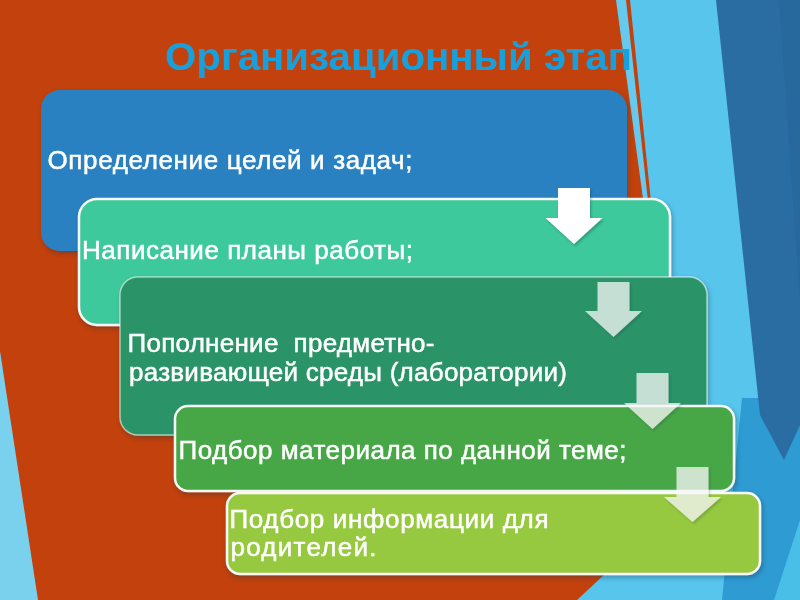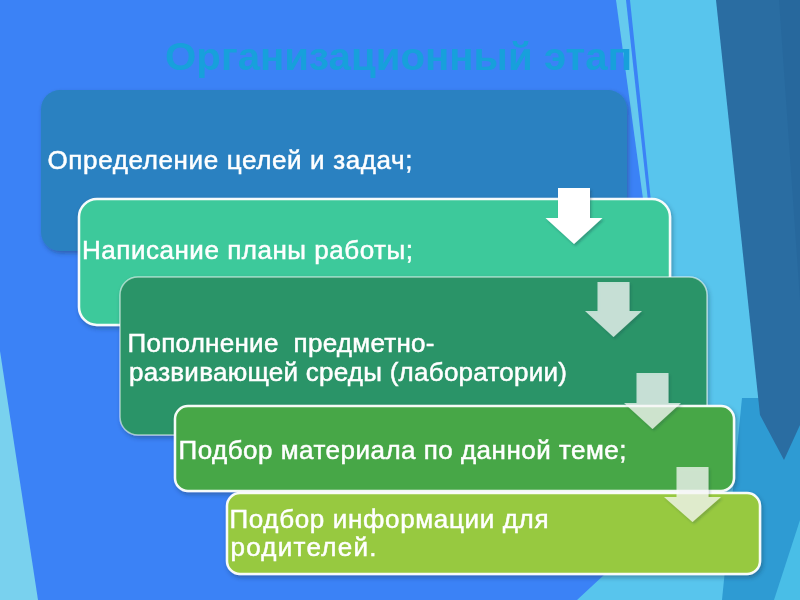--- a/index.html
+++ b/index.html
@@ -1,16 +1,16 @@
 <!DOCTYPE html>
 <html><head>
 <meta charset="utf-8">
 <style>
   html,body{margin:0;padding:0;}
-  #slide{position:relative;width:800px;height:600px;background:#3b82f6;overflow:hidden;font-family:"Liberation Sans",sans-serif;}
+  #slide{position:relative;width:800px;height:600px;background:#c2410c;overflow:hidden;font-family:"Liberation Sans",sans-serif;}
   svg{position:absolute;left:0;top:0;}
 </style>
 </head>
 <body>
 <div id="slide">
 <svg width="800" height="600" viewBox="0 0 800 600">
   <defs>
     <filter id="bs" x="-10%" y="-10%" width="125%" height="125%">
       <feDropShadow dx="1.5" dy="2.5" stdDeviation="2" flood-color="#1c3347" flood-opacity="0.38"></feDropShadow>
     </filter>

